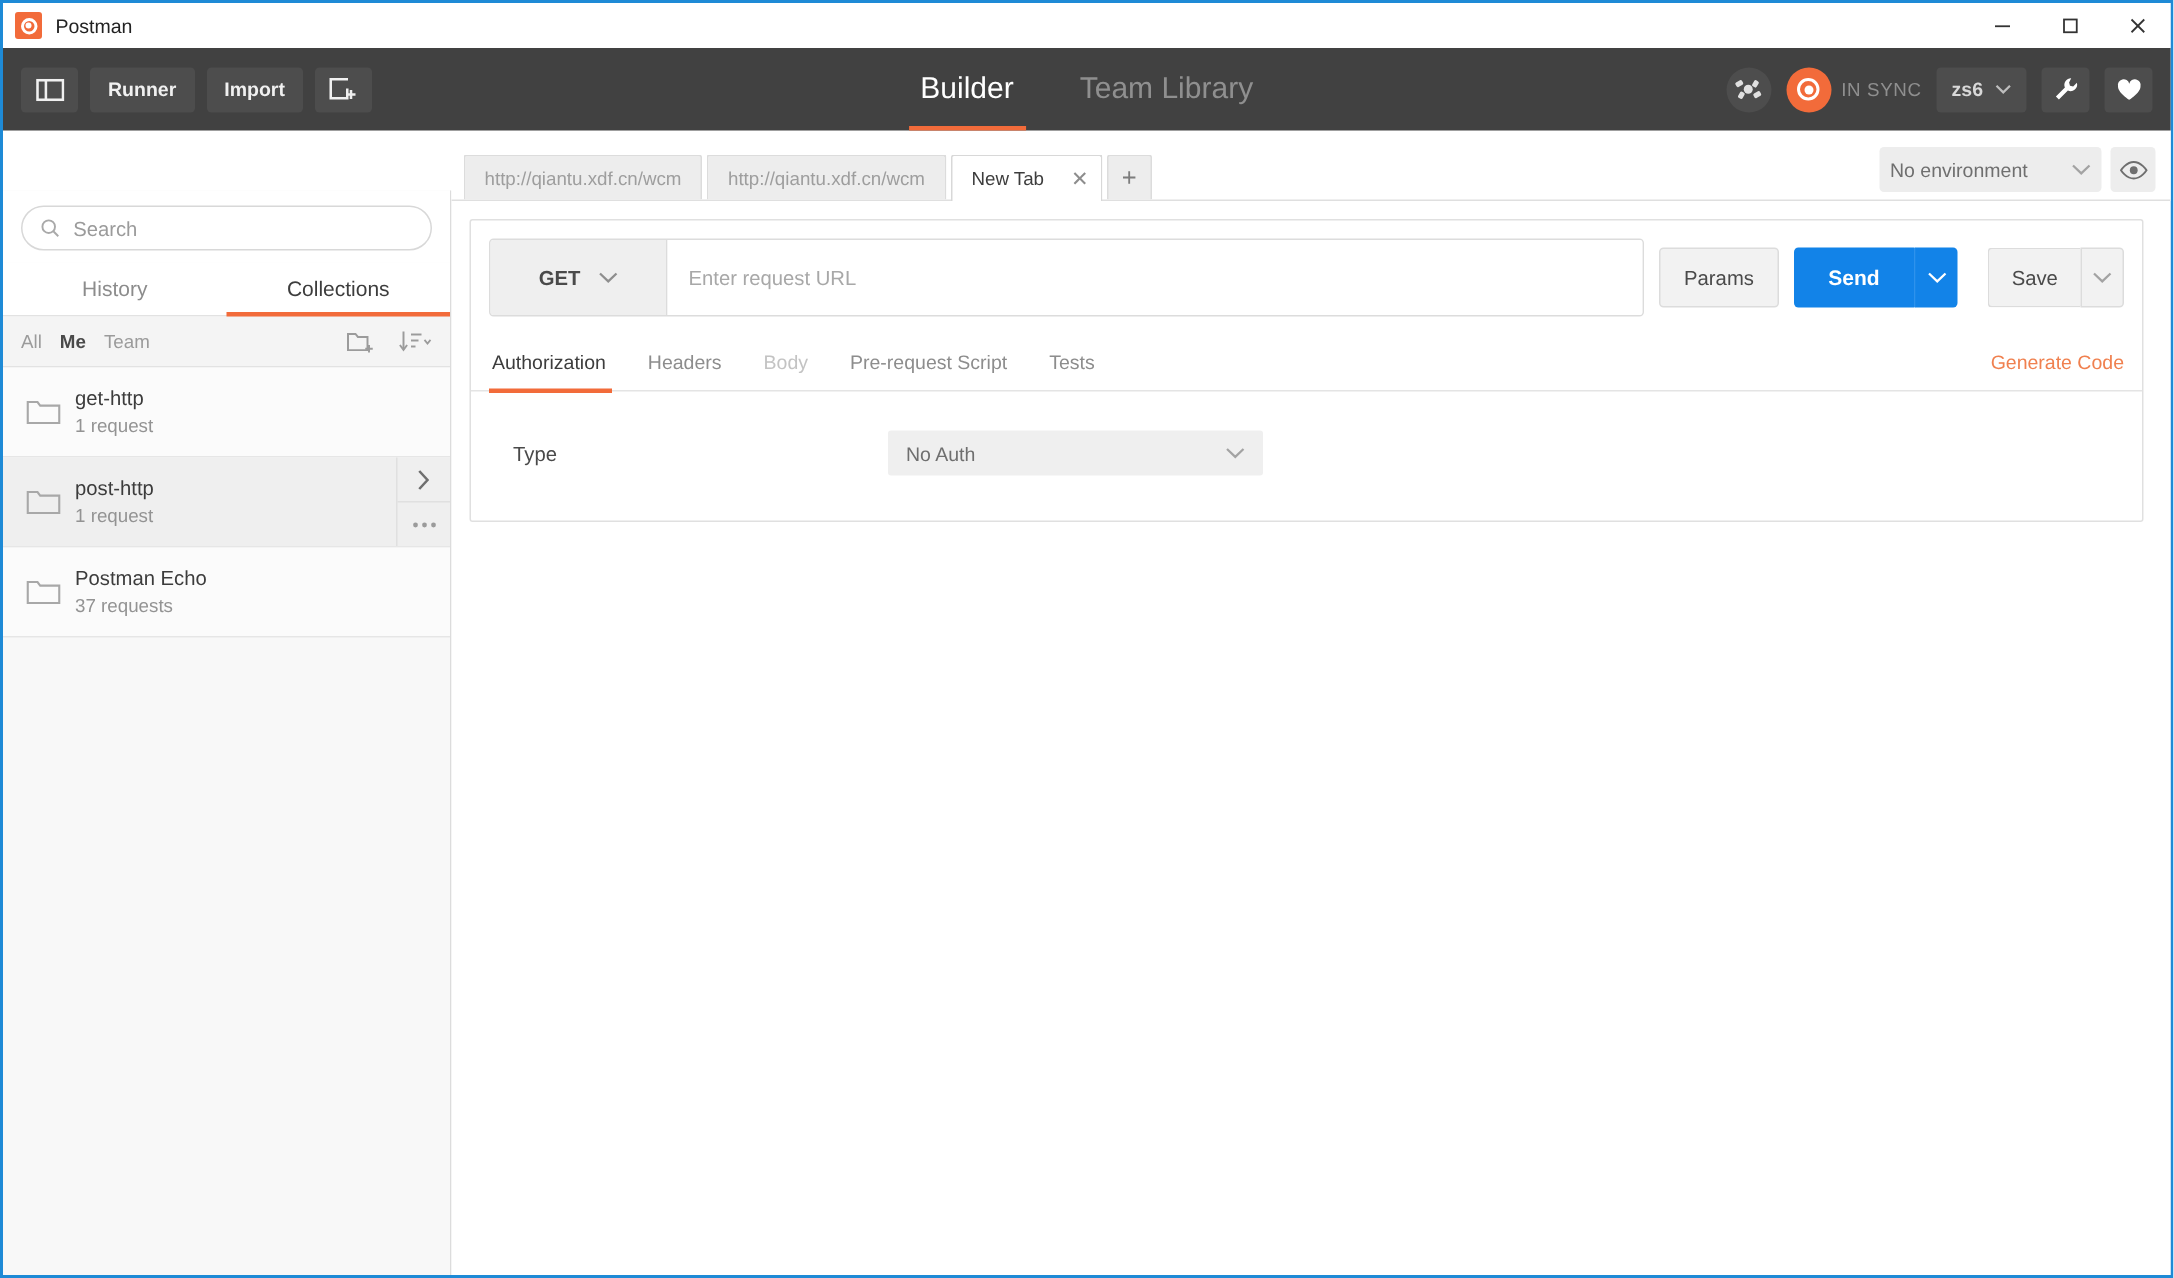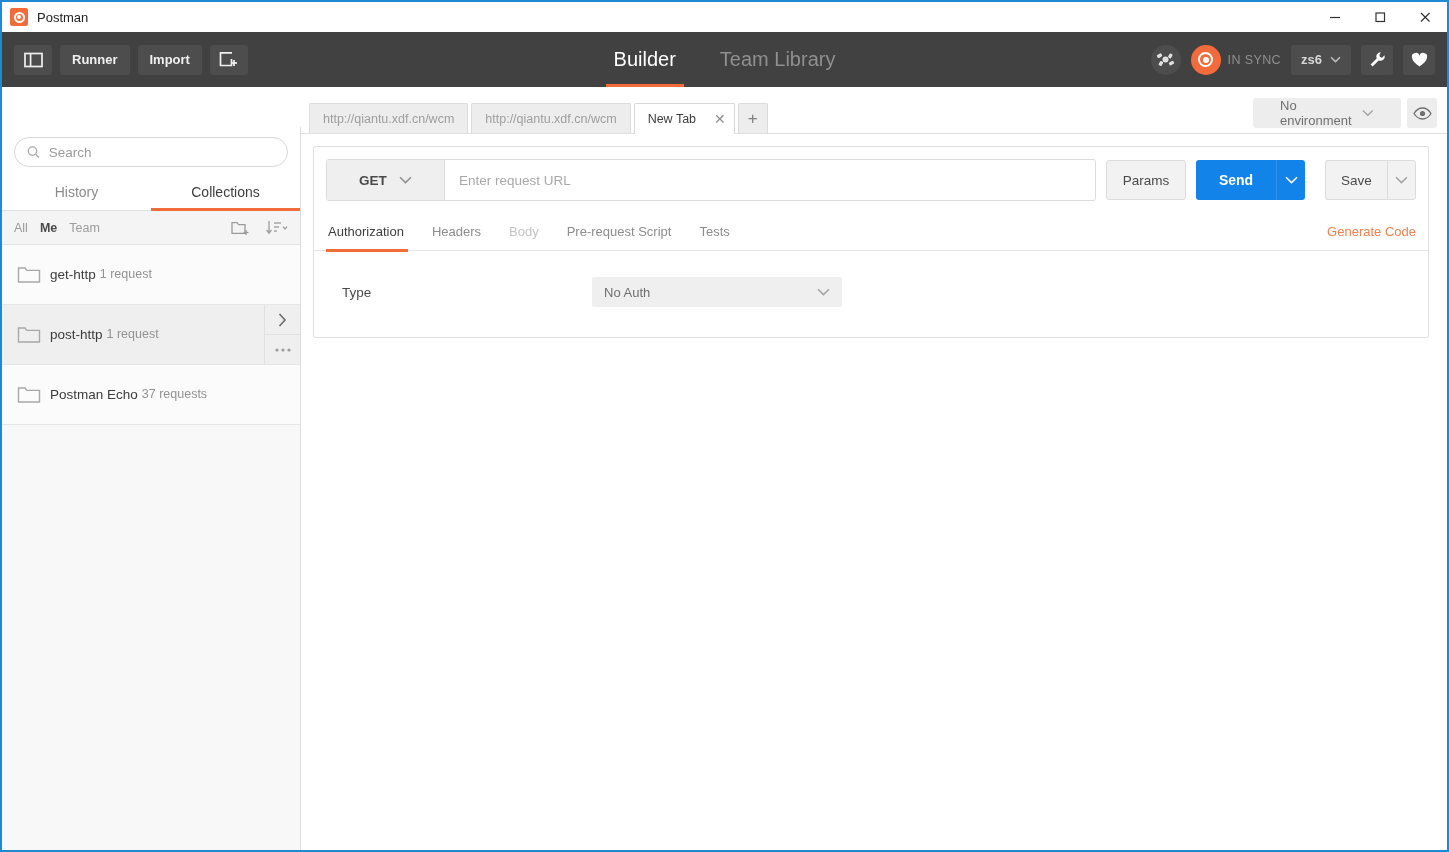--- a/index.html
+++ b/index.html
@@ -255,21 +255,21 @@
     display: flex;
     align-items: center;
     padding: 12px 12px 12px 14px;
     border-bottom: 1px solid #e6e6e6;
     background: #fbfbfb;
     min-height: 60px;
     cursor: default;
   }
   .coll-item.hovered { background: #efefef; }
   .coll-icon { flex: 0 0 26px; color: #9a9a9a; margin-right: 8px; }
-  .coll-text { display: flex; gap: 4px; }
+  .coll-text { display: flex; flex-direction: column; gap: 4px; }
   .coll-name { font-size: 13.5px; color: #3c3c3c; }
   .coll-count { font-size: 12.5px; color: #939393; }
   .coll-actions {
     position: absolute;
     right: 0; top: 0; bottom: 0;
     width: 36px;
     display: flex;
     flex-direction: column;
     border-left: 1px solid #e0e0e0;
   }
@@ -369,21 +369,21 @@
     display: flex;
     align-items: center;
     gap: 6px;
     margin-bottom: 5px;
   }
   .env-select {
     width: 148px; height: 30px;
     background: #ededed;
     border-radius: 3px;
     display: flex; align-items: center;
-    padding: 0 27px;
+    padding: 0 7px;
     font-size: 13px;
     color: #6f6f6f;
     cursor: default;
   }
   .env-select .chev { margin-left: auto; color: #9b9b9b; }
   .env-eye {
     width: 30px; height: 30px;
     background: #ededed;
     border-radius: 3px;
     display: flex; align-items: center; justify-content: center;
@@ -400,21 +400,21 @@
   }
   .url-row {
     display: flex;
     align-items: center;
     padding: 12px;
     gap: 10px;
   }
   .url-input-group {
     flex: 1;
     display: flex;
-    height: 42px;
+    height: 52px;
     border: 1px solid #dcdcdc;
     border-radius: 3px;
     overflow: hidden;
     min-width: 0;
   }
   .method-sel {
     width: 118px;
     flex: 0 0 118px;
     background: #efefef;
     border-right: 1px solid #dcdcdc;

